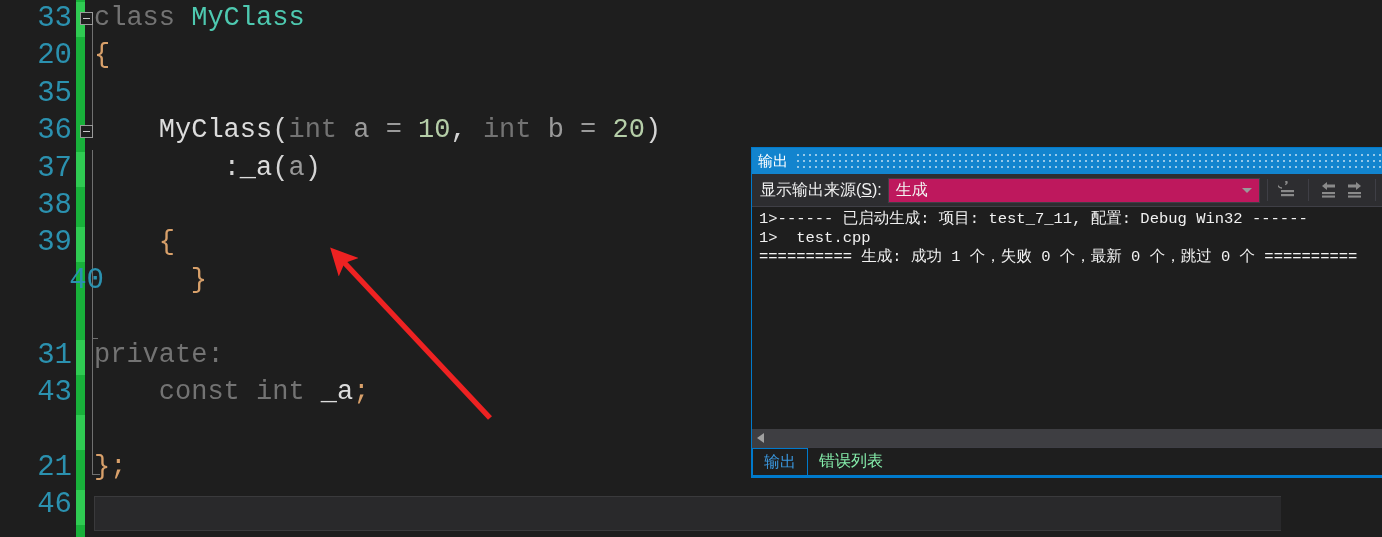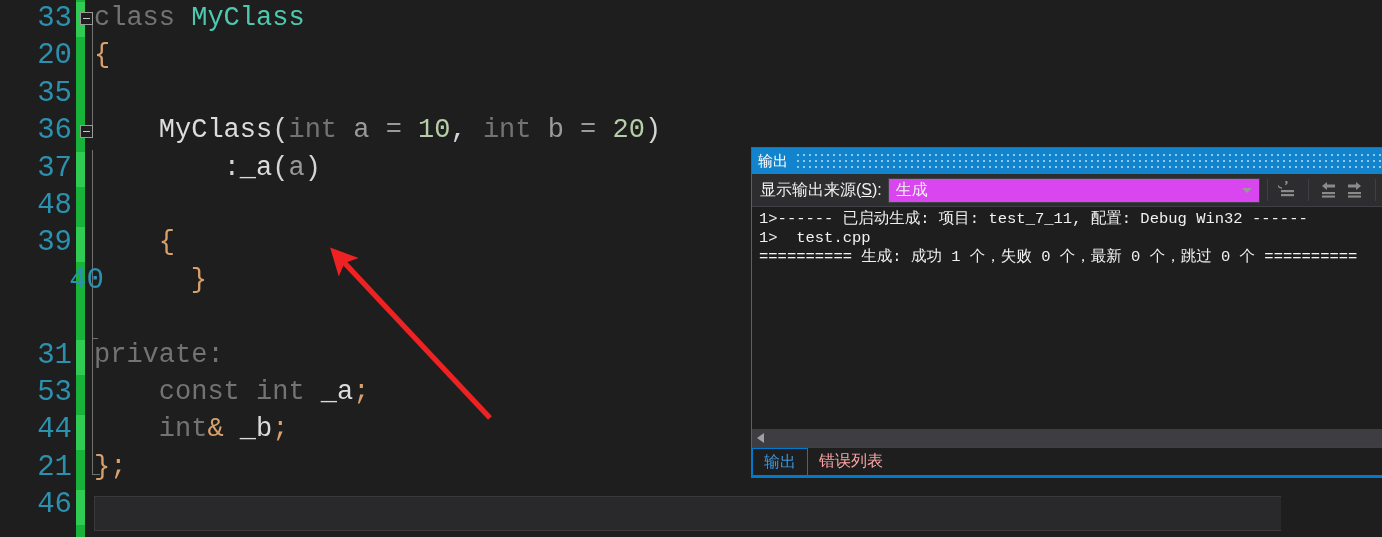--- a/index.html
+++ b/index.html
@@ -183,21 +183,21 @@
     padding: 0 6px 0 8px;
     white-space: nowrap;
     font-family: "Liberation Sans", sans-serif;
   }
   .tb-label u { text-decoration: underline; }
 
   .combo {
     position: relative;
     width: 372px;
     height: 25px;
-    background: #d946ef;
+    background: #be185d;
     border: 1px solid #3F3F46;
     display: flex;
     align-items: center;
   }
   .combo-value {
     color: #F1F1F1;
     font-size: 16px;
     padding-left: 7px;
     white-space: nowrap;
     font-family: "Liberation Sans", sans-serif;
@@ -263,21 +263,21 @@
     flex: 0 0 auto;
     display: flex;
     align-items: stretch;
     border-top: 1px solid #3F3F46;
   }
   .panel-tab {
     display: flex;
     align-items: center;
     padding: 0 11px;
     font-size: 16px;
-    color: #fca5a5;
+    color: #86efac;
     white-space: nowrap;
     font-family: "Liberation Sans", sans-serif;
   }
   .panel-tab.active {
     color: #3A96DD;
     background: #1E1E1E;
     border: 1px solid #007ACC;
     border-bottom: none;
   }
   .panel-bottomline {
@@ -329,48 +329,44 @@
       <span class="gutter-num">36</span>
       <span class="code-text">    <span class="plain">MyClass</span><span class="punct">(</span><span class="kw">int</span> <span class="ident">a</span> <span class="ident">=</span> <span class="num">10</span><span class="punct">,</span> <span class="kw">int</span> <span class="ident">b</span> <span class="ident">=</span> <span class="num">20</span><span class="punct">)</span></span>
     </div>
 
     <div class="code-row" style="position:absolute; left:0; top:149.6px;">
       <span class="gutter-num">37</span>
       <span class="code-text">        <span class="punct">:</span><span class="plain">_a</span><span class="punct">(</span><span class="ident">a</span><span class="punct">)</span></span>
     </div>
 
     <div class="code-row" style="position:absolute; left:0; top:187px;">
-      <span class="gutter-num">48</span>
+      <span class="gutter-num">38</span>
     </div>
 
     <div class="code-row" style="position:absolute; left:0; top:224.4px;">
       <span class="gutter-num">39</span>
       <span class="code-text">    <span class="brace">{</span></span>
     </div>
 
     <div class="code-row" style="position:absolute; left:0; top:261.8px;margin-left:32px;">
       <span class="gutter-num">40</span>
       <span class="code-text">    <span class="brace">}</span></span>
     </div>
 
 
     <div class="code-row" style="position:absolute; left:0; top:336.6px;">
       <span class="gutter-num">31</span>
       <span class="code-text"><span class="kw">private</span><span class="kw">:</span></span>
     </div>
 
     <div class="code-row" style="position:absolute; left:0; top:374px;">
-      <span class="gutter-num">53</span>
+      <span class="gutter-num">43</span>
       <span class="code-text">    <span class="kw">const</span> <span class="kw">int</span> <span class="plain">_a</span><span class="brace">;</span></span>
     </div>
 
-    <div class="code-row" style="position:absolute; left:0; top:411.4px;">
-      <span class="gutter-num">44</span>
-      <span class="code-text">    <span class="kw">int</span><span class="brace">&amp;</span> <span class="plain">_b</span><span class="brace">;</span></span>
-    </div>
 
     <div class="code-row" style="position:absolute; left:0; top:448.8px;">
       <span class="gutter-num">21</span>
       <span class="code-text"><span class="brace">}</span><span class="brace">;</span></span>
     </div>
 
     <div class="code-row" style="position:absolute; left:0; top:486.2px;">
       <span class="gutter-num">46</span>
       <span class="code-text"></span>
     </div>

